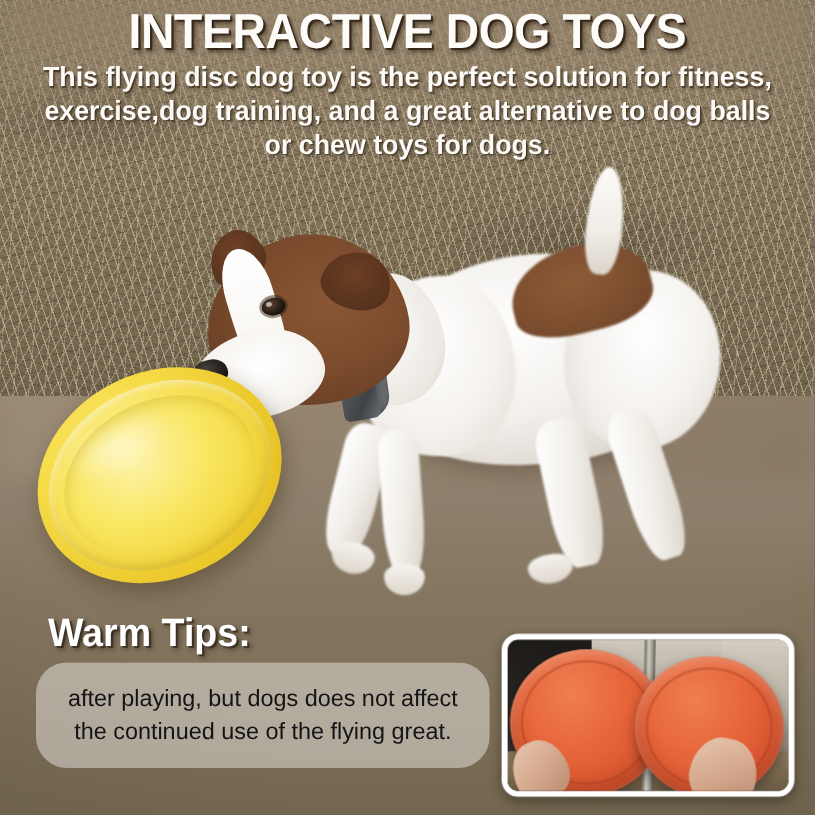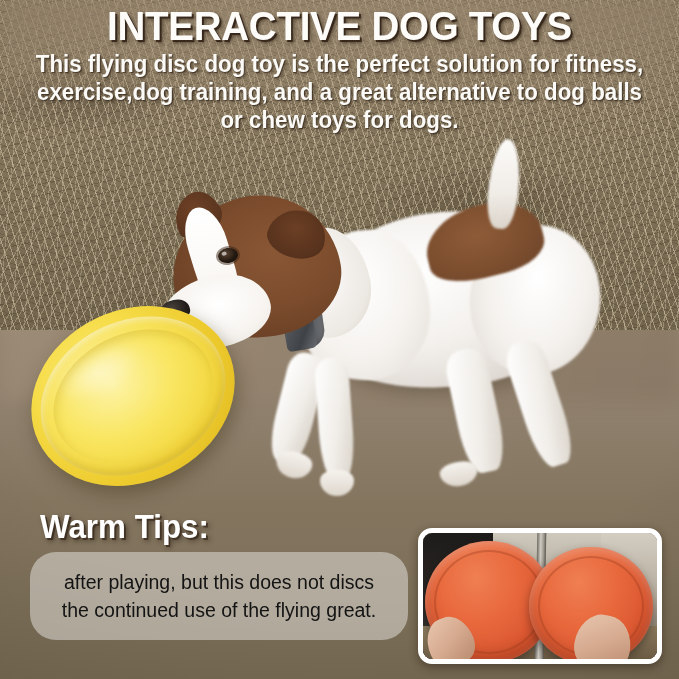--- a/index.html
+++ b/index.html
@@ -424,21 +424,21 @@
     <h1 class="headline">INTERACTIVE DOG TOYS</h1>
     <p class="subhead">
       <span>This flying disc dog toy is the perfect solution for fitness,</span>
       <span>exercise,dog training, and a great alternative to dog balls</span>
       <span>or chew toys for dogs.</span>
     </p>
   </div>
 
   <div class="warm-tips-title">Warm Tips:</div>
   <div class="tips-box">
-    <span class="tips-line">after playing, but this does not discs</span>
+    <span class="tips-line">after playing, but dogs does not affect</span>
     <span class="tips-line">the continued use of the flying great.</span>
   </div>
 
   <div class="inset">
     <div class="inset-scene">
       <div class="inset-bg"></div>
       <div class="inset-wall-dark"></div>
       <div class="inset-wall-right"></div>
       <div class="inset-floor"></div>
       <div class="inset-pole"></div>

